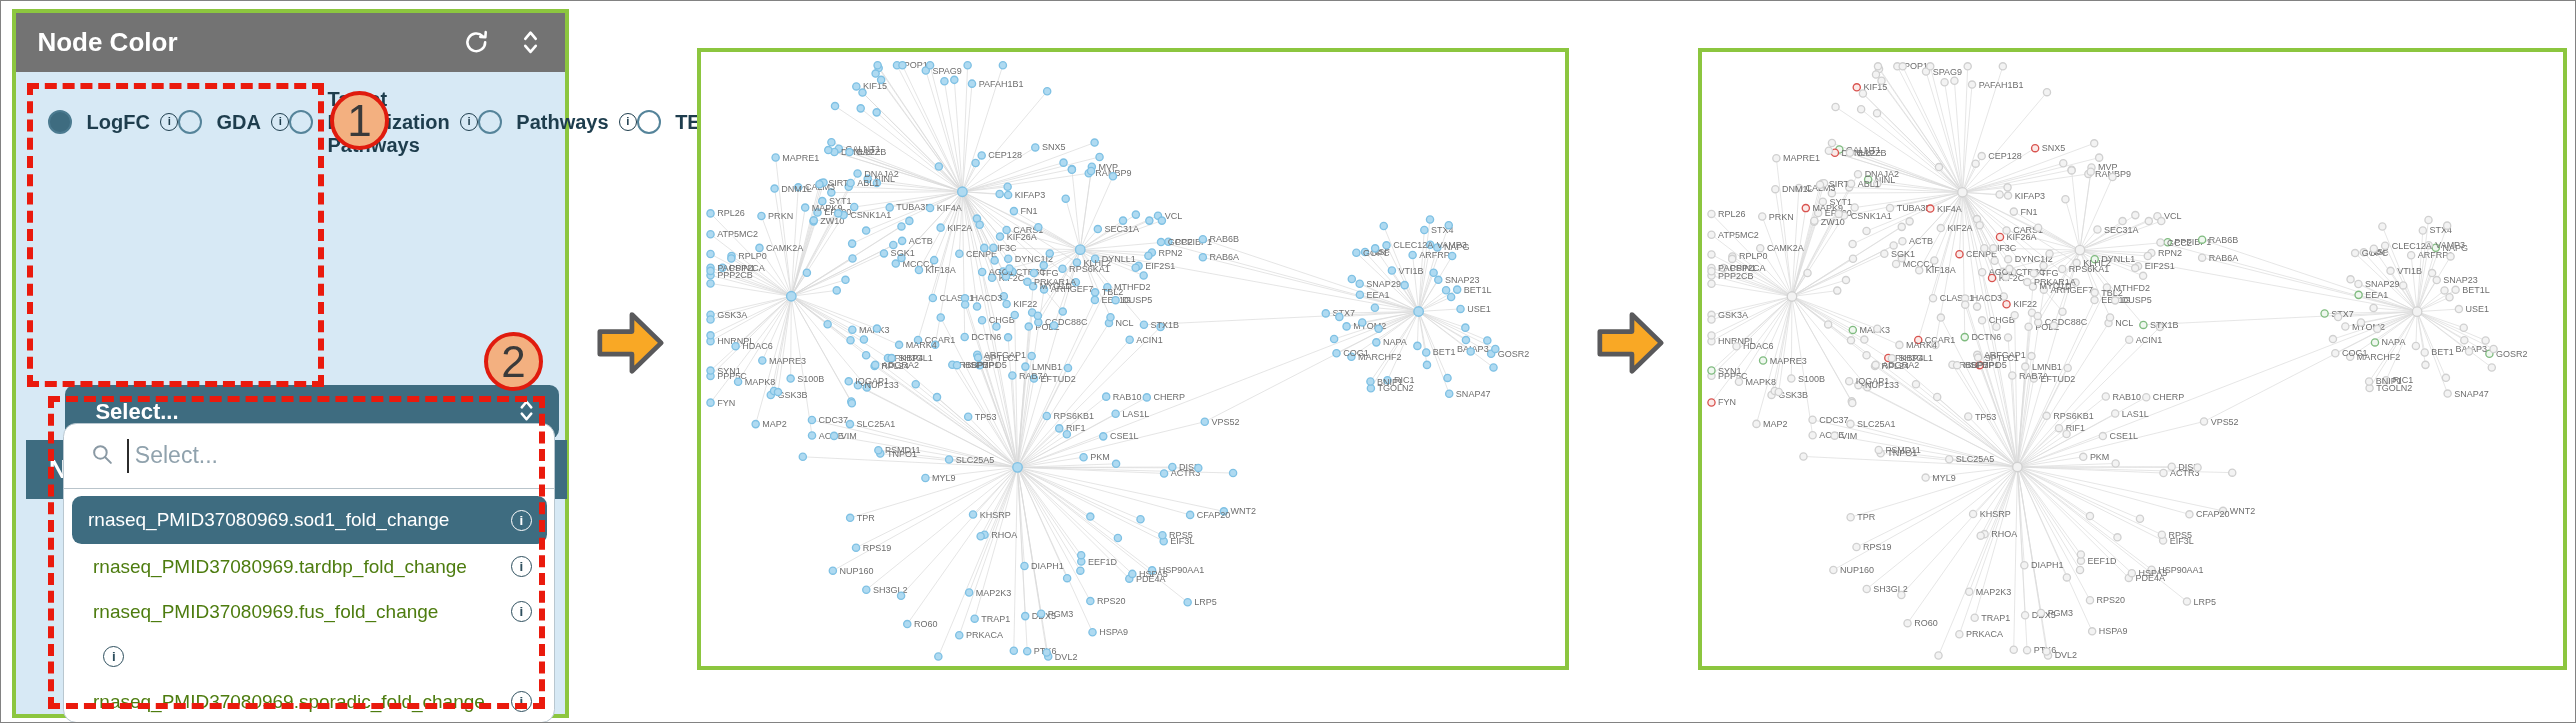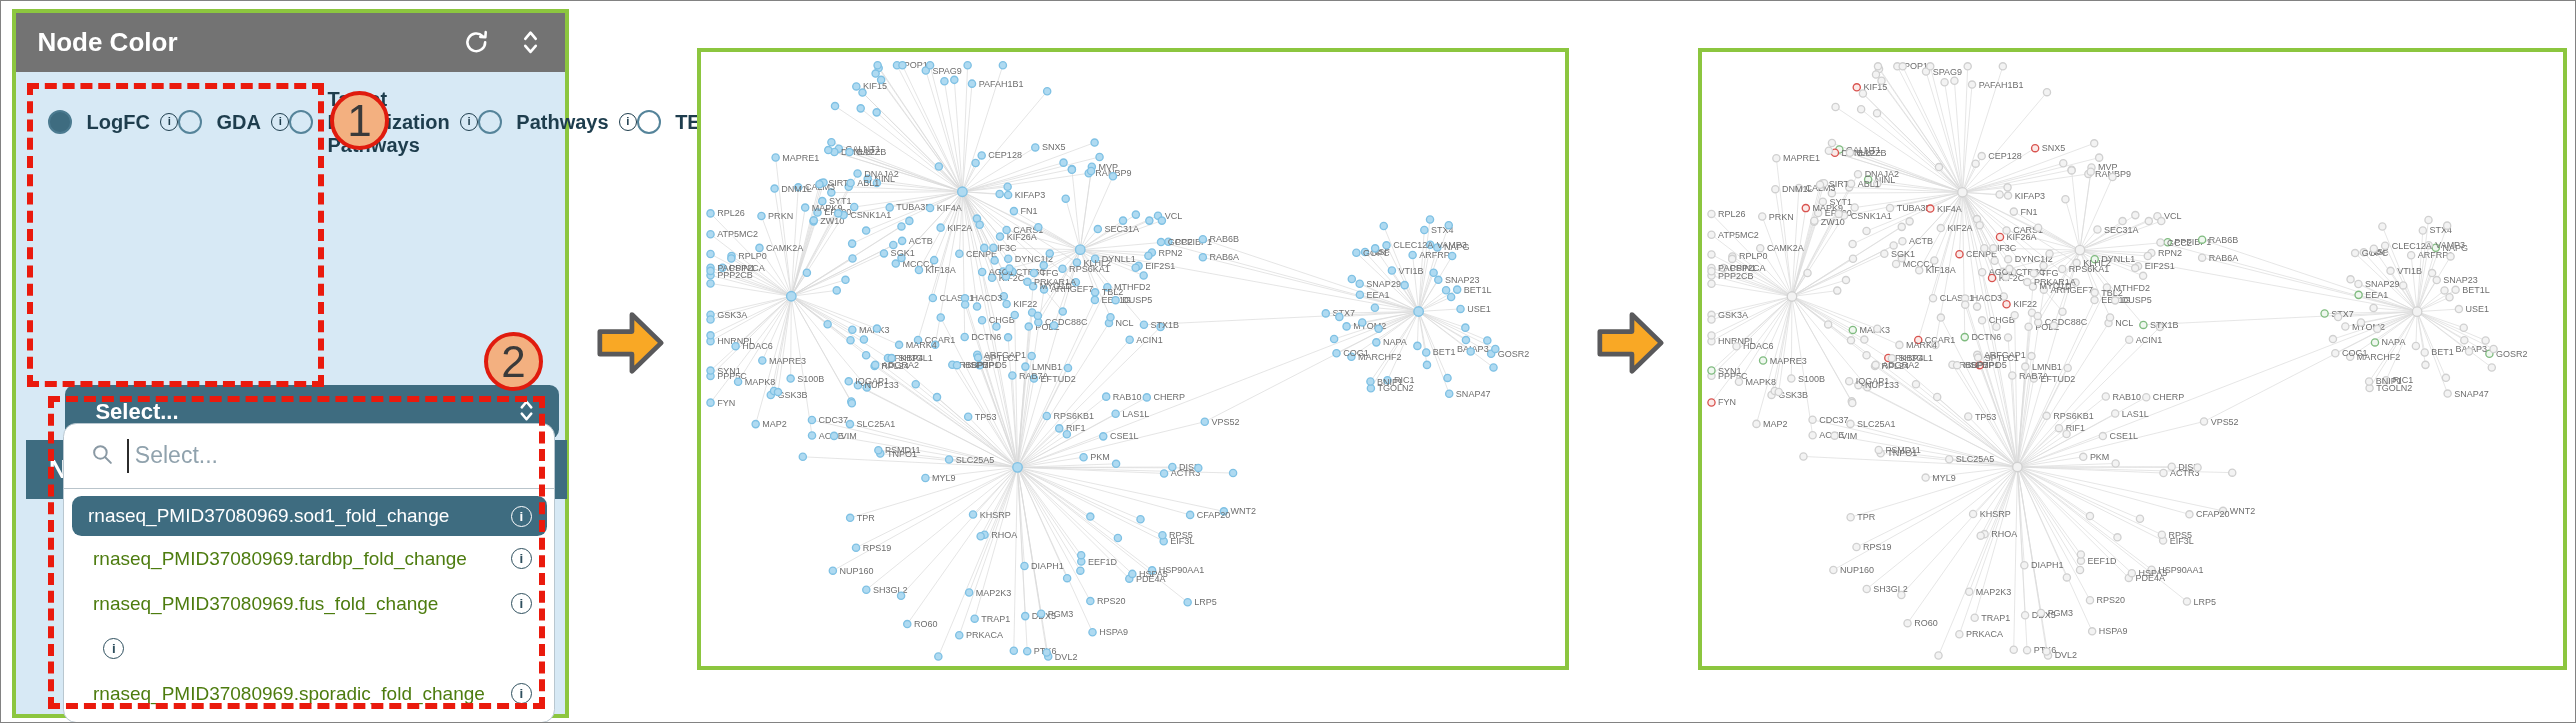--- a/index.html
+++ b/index.html
@@ -32,21 +32,21 @@
   .popup{position:absolute;left:47px;top:410px;width:492px;height:300px;background:#ffffff;border:1.9px solid #b9c7d0;border-radius:13.3px;z-index:3;overflow:hidden;}
   .search-row{height:65px;display:flex;align-items:center;padding:0 17px 0 26.6px;border-bottom:1.9px solid #b9c4cb;}
   .caret-bar{width:1.9px;height:34px;background:#2b2b2b;margin-left:13.3px;}
   .search-input{border:none;outline:none;flex:1;font-size:23px;color:#2c4a59;padding:0 0 0 5.7px;background:transparent;}
   .search-input::placeholder{color:#90a2ad;}
   .opt-list{padding:7.6px 7.6px 5.7px 7.6px;}
   .opt-row{display:flex;align-items:center;height:45px;padding:0 15px 0 21px;color:#4d7c0f;font-size:19px;}
   .opt-row .opt-label{flex:1;}
   .opt-row .info-icon{border-color:#2E4F5E;color:#2E4F5E;width:21px;height:21px;}
   .opt-row .info-icon::after{font-size:13.3px;}
-  .opt-row.selected{background:#3E6C80;border-radius:9.5px;color:#ffffff;height:40px;padding-left:16px;}
+  .opt-row.selected{background:#3E6C80;border-radius:9.5px;color:#ffffff;height:48px;padding-left:16px;}
   .opt-row.selected .info-icon{border-color:#ffffff;color:#ffffff;}
 
   
   .dash-box{position:absolute;border:6.6px dashed #EA1A0D;z-index:5;pointer-events:none;}
   #dash-box-1{left:26px;top:82px;width:297px;height:304px;}
   #dash-box-2{left:47px;top:395px;width:497px;height:313px;}
   .num-badge{position:absolute;width:59px;height:59px;border-radius:50%;background:#F3B080;border:4.7px solid #E01B0E;color:#3a3a3a;font-size:44px;font-weight:400;display:flex;align-items:center;justify-content:center;z-index:6;pointer-events:none;}
   #badge-1{left:329px;top:90px;}
   #badge-2{left:483px;top:331px;}
 

